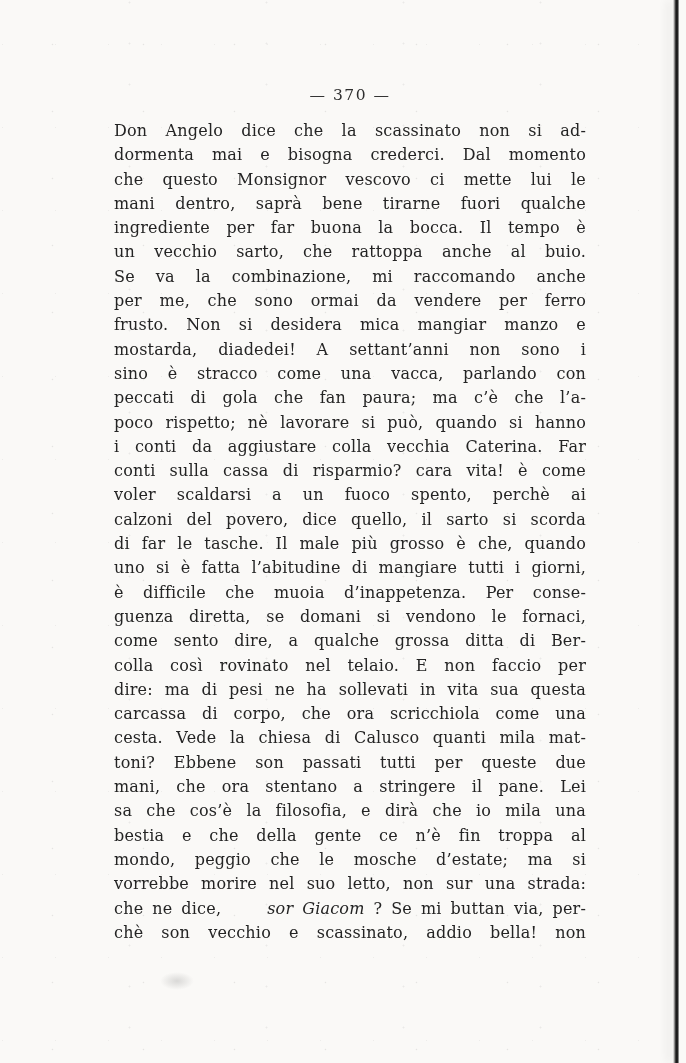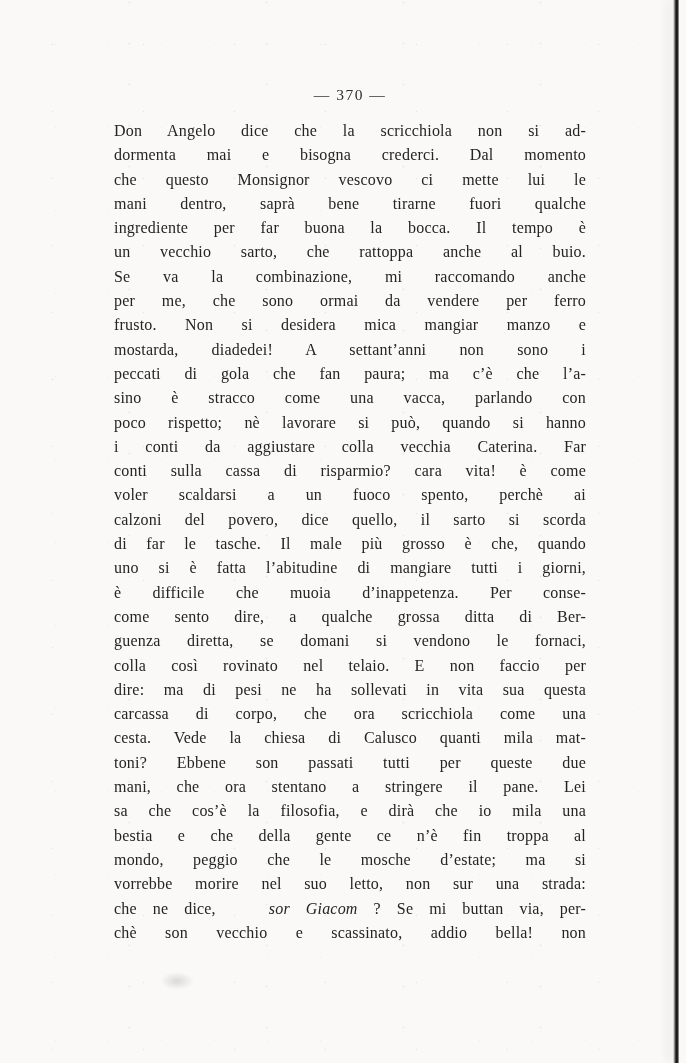--- a/index.html
+++ b/index.html
@@ -20,21 +20,20 @@
     background-color: var(--paper);
     
     background-image:
       radial-gradient(circle, rgba(90,90,90,0.13) 0.5px, transparent 1.1px),
       radial-gradient(circle, rgba(120,120,120,0.10) 0.5px, transparent 1px),
       radial-gradient(circle, rgba(60,60,60,0.08) 0.6px, transparent 1.3px);
     background-size: 91px 67px, 53px 83px, 137px 41px;
     background-position: 7px 11px, 29px 3px, 61px 23px;
     color: var(--ink);
     overflow: hidden;
-    font-family: Liberation Serif, serif;
   }
   
   .page::after {
     content: "";
     position: absolute;
     left: 160px;
     top: 972px;
     width: 34px;
     height: 18px;
     background: radial-gradient(ellipse at center, rgba(70,70,70,0.18), transparent 70%);
@@ -82,42 +81,42 @@
     box-shadow: -7px 0 9px rgba(0,0,0,0.06);
   }
 </style>
 </head>
 <body>
 
 <div class="page">
   <div class="page-number">— 370 —</div>
 
   <div class="text-block">
-      <div class="line"><span>Don Angelo dice che la scricchiola non si ad-</span></div>
+      <div class="line"><span>Don Angelo dice che la scassinato non si ad-</span></div>
       <div class="line"><span>dormenta mai e bisogna crederci. Dal momento</span></div>
       <div class="line"><span>che questo Monsignor vescovo ci mette lui le</span></div>
       <div class="line"><span>mani dentro, saprà bene tirarne fuori qualche</span></div>
       <div class="line"><span>ingrediente per far buona la bocca. Il tempo è</span></div>
       <div class="line"><span>un vecchio sarto, che rattoppa anche al buio.</span></div>
       <div class="line"><span>Se va la combinazione, mi raccomando anche</span></div>
       <div class="line"><span>per me, che sono ormai da vendere per ferro</span></div>
       <div class="line"><span>frusto. Non si desidera mica mangiar manzo e</span></div>
       <div class="line"><span>mostarda, diadedei! A settant’anni non sono i</span></div>
+      <div class="line"><span>sino è stracco come una vacca, parlando con</span></div>
       <div class="line"><span>peccati di gola che fan paura; ma c’è che l’a-</span></div>
-      <div class="line"><span>sino è stracco come una vacca, parlando con</span></div>
       <div class="line"><span>poco rispetto; nè lavorare si può, quando si hanno</span></div>
       <div class="line"><span>i conti da aggiustare colla vecchia Caterina. Far</span></div>
       <div class="line"><span>conti sulla cassa di risparmio? cara vita! è come</span></div>
       <div class="line"><span>voler scaldarsi a un fuoco spento, perchè ai</span></div>
       <div class="line"><span>calzoni del povero, dice quello, il sarto si scorda</span></div>
       <div class="line"><span>di far le tasche. Il male più grosso è che, quando</span></div>
       <div class="line"><span>uno si è fatta l’abitudine di mangiare tutti i giorni,</span></div>
       <div class="line"><span>è difficile che muoia d’inappetenza. Per conse-</span></div>
+      <div class="line"><span>guenza diretta, se domani si vendono le fornaci,</span></div>
       <div class="line"><span>come sento dire, a qualche grossa ditta di Ber-</span></div>
-      <div class="line"><span>guenza diretta, se domani si vendono le fornaci,</span></div>
       <div class="line"><span>colla così rovinato nel telaio. E non faccio per</span></div>
       <div class="line"><span>dire: ma di pesi ne ha sollevati in vita sua questa</span></div>
       <div class="line"><span>carcassa di corpo, che ora scricchiola come una</span></div>
       <div class="line"><span>cesta. Vede la chiesa di Calusco quanti mila mat-</span></div>
       <div class="line"><span>toni? Ebbene son passati tutti per queste due</span></div>
       <div class="line"><span>mani, che ora stentano a stringere il pane. Lei</span></div>
       <div class="line"><span>sa che cos’è la filosofia, e dirà che io mila una</span></div>
       <div class="line"><span>bestia e che della gente ce n’è fin troppa al</span></div>
       <div class="line"><span>mondo, peggio che le mosche d’estate; ma si</span></div>
       <div class="line"><span>vorrebbe morire nel suo letto, non sur una strada:</span></div>

